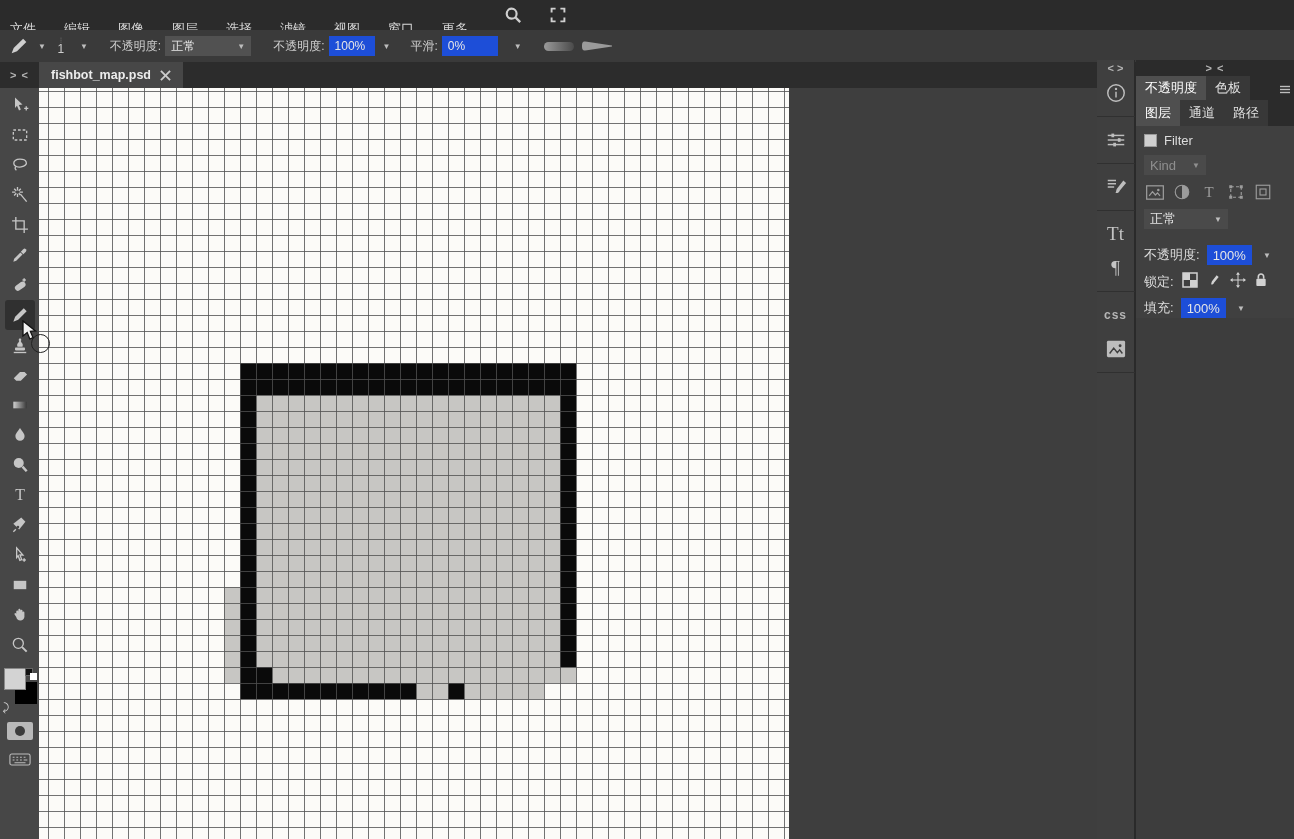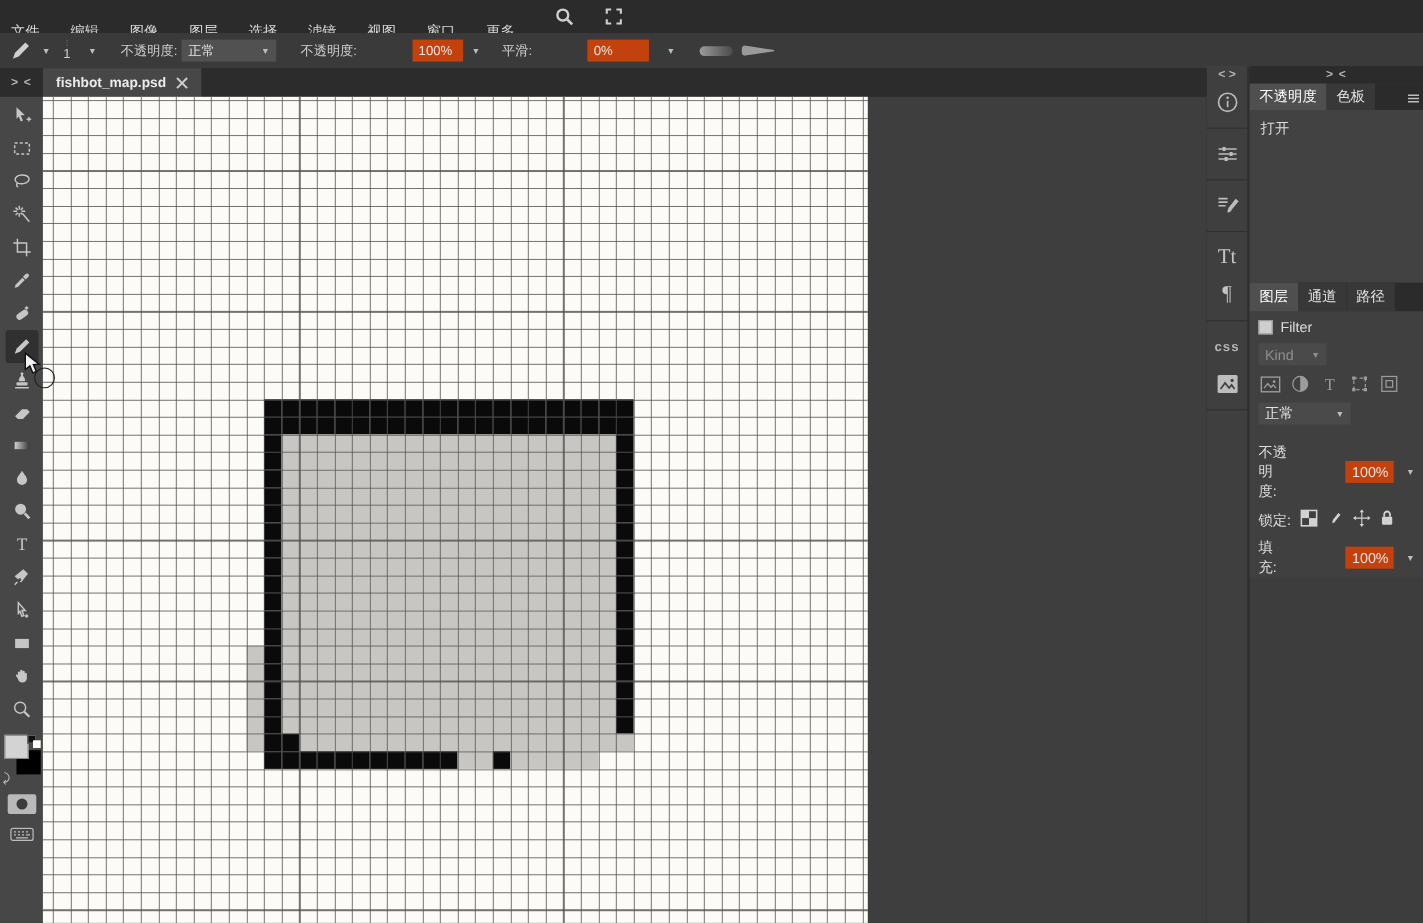--- a/index.html
+++ b/index.html
@@ -15,22 +15,22 @@
   .menubar .icon-btn { display:flex; align-items:center; }
 
   
   .optionsbar { position:absolute; left:0; top:30px; width:1294px; height:32px;
     background:#3a3a3a; display:flex; align-items:center; padding:0 8px; gap:8px;
     color:#cfcfcf; font-size:12px; }
   .caret { font-size:8px; color:#bdbdbd; margin-left:4px; }
   .opt-group { display:flex; align-items:center; gap:4px; }
   .select-box { background:#515151; color:#e6e6e6; height:20px; display:flex;
     align-items:center; padding:0 6px; min-width:86px; justify-content:space-between; }
-  .dark-box { background:#c2410c; color:#e6e6e6; height:20px; display:flex;
-    align-items:center; padding:0 6px; min-width:46px;margin-left:46px; }
+  .dark-box { background:#1d4ed8; color:#e6e6e6; height:20px; display:flex;
+    align-items:center; padding:0 6px; min-width:46px; }
   .brushsize { display:flex; flex-direction:column; align-items:center; width:14px;
     line-height:1; color:#cfcfcf; }
   .brushsize .dots { font-size:6px; letter-spacing:0; color:#9a9a9a; }
   .taper1 { width:30px; height:9px; background:linear-gradient(to right,#9a9a9a,#4a4a4a);
     border-radius:5px; }
   .taper2 { width:30px; height:10px; background:#9a9a9a;
     clip-path:polygon(0 45%,100% 0,100% 100%,0 55%); border-radius:4px; transform:scaleX(-1); }
 
   
   .headerrow { position:absolute; left:0; top:62px; width:1097px; height:26px;
@@ -848,23 +848,20 @@
     <div class="ptabs">
       <span class="ptab active">不透明度</span>
       <span class="ptab">色板</span>
       <span class="pmenu">
         <svg width="10" height="9" viewBox="0 0 10 9" stroke="#bdbdbd" stroke-width="1.4">
             <line x1="0" y1="1.5" x2="10" y2="1.5"></line>
             <line x1="0" y1="4.5" x2="10" y2="4.5"></line>
             <line x1="0" y1="7.5" x2="10" y2="7.5"></line>
           </svg></span>
     </div>
-    <div class="history-body">
-      <div>打开</div>
-    </div>
 
     <div class="ltabs">
       <span class="ptab active">图层</span>
       <span class="ptab">通道</span>
       <span class="ptab">路径</span>
     </div>
 
     <div class="lcontrols">
       <div class="frow">
         <span class="checkbox"></span>

